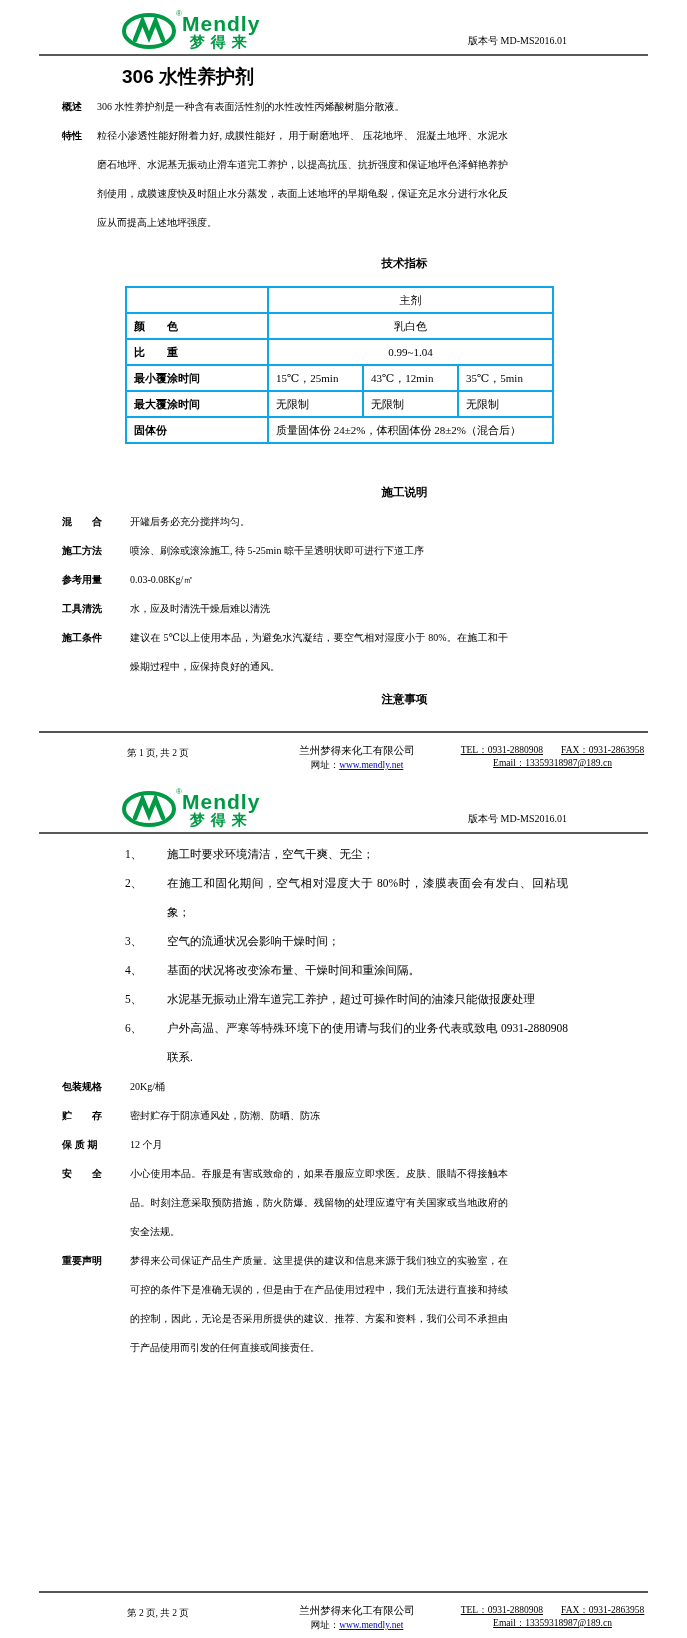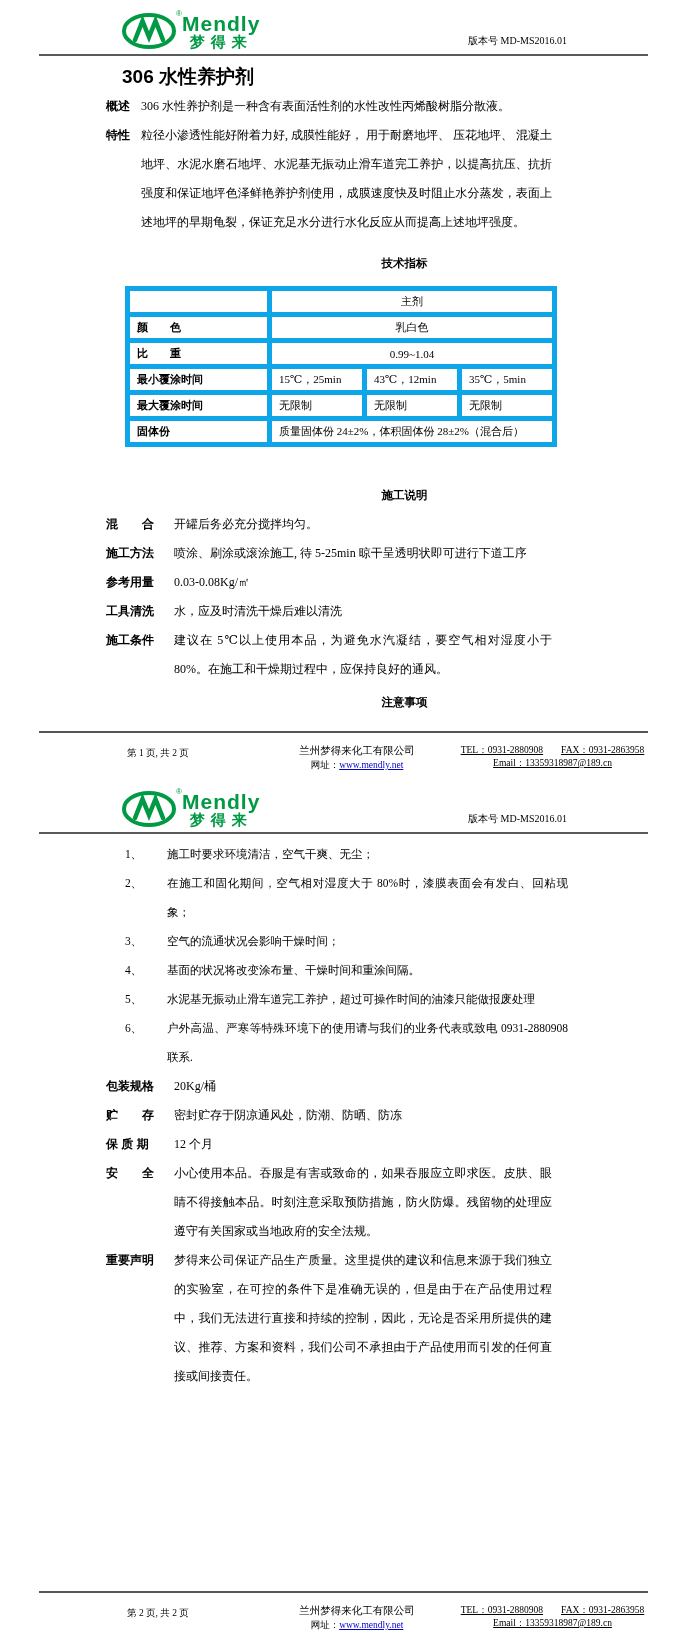--- a/index.html
+++ b/index.html
@@ -41,21 +41,21 @@
     height: 0;
   }
 
   
   .title {
     margin: 8px 0 2px 122px;
     font-size: 19px;
     font-weight: bold;
     font-family: "Liberation Sans", "DejaVu Sans", sans-serif;
   }
-  .row { display: flex; margin-left: 106px; width: 446px; font-size: 12px; line-height: 29px; }
+  .row { display: flex; margin-left: 62px; width: 446px; font-size: 10px; line-height: 29px; }
   .row .lbl {
     flex-shrink: 0;
     font-weight: bold;
     font-family: "Liberation Sans", "DejaVu Sans", sans-serif;
   }
   .lbl-sm { width: 35px; }
   .lbl-md { width: 68px; }
   .row .txt { flex: 1; text-align: justify; }
 
   .h-section {
@@ -71,21 +71,21 @@
 
   
   table.spec {
     border-collapse: collapse;
     margin: 8px 0 0 125px;
     font-size: 11px;
     table-layout: fixed;
     width: 427px;
   }
   table.spec td {
-    border: 5px solid #0ea5e9;
+    border: 2px solid #0ea5e9;
     height: 26px;
     padding: 0 7px;
     vertical-align: middle;
   }
   table.spec td.c { text-align: center; }
   table.spec td.rowlbl {
     font-weight: bold;
     font-family: "Liberation Sans", "DejaVu Sans", sans-serif;
   }
 

